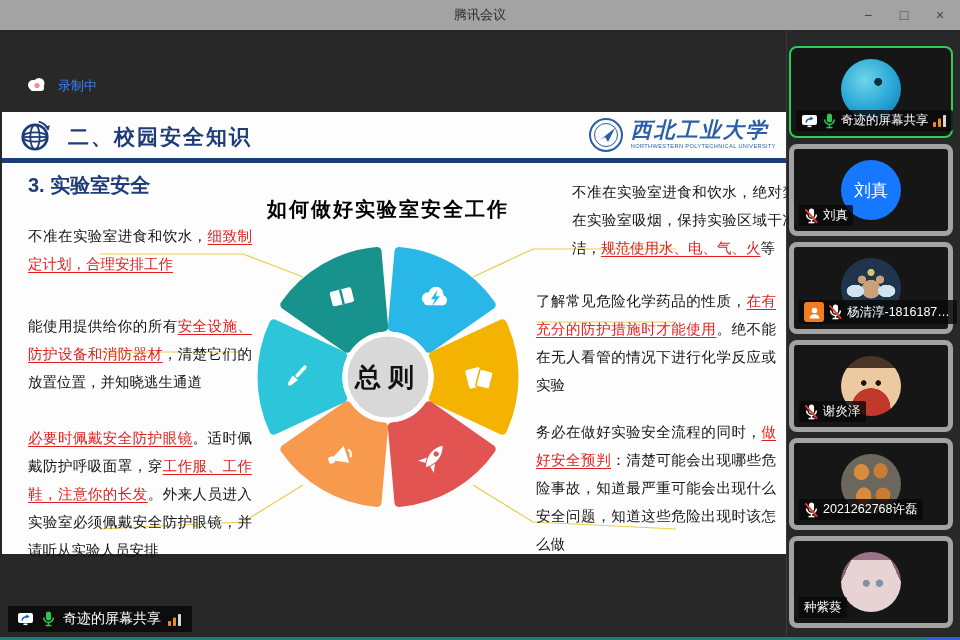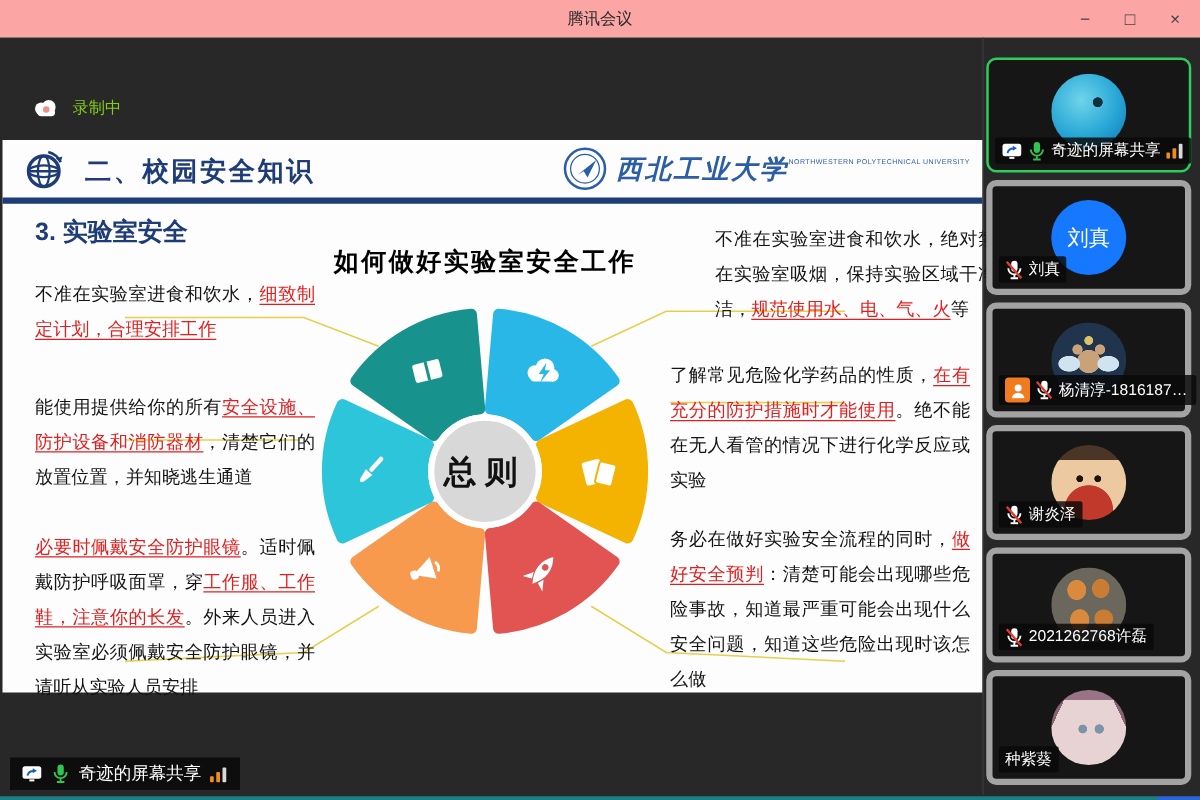--- a/index.html
+++ b/index.html
@@ -1,44 +1,44 @@
 <!DOCTYPE html>
 <html><head>
 <meta charset="utf-8">
 <style>
   html,body{margin:0;padding:0;}
   body{width:960px;height:640px;position:relative;overflow:hidden;
        font-family:"Liberation Sans",sans-serif;background:#282828;}
 
   
-  .titlebar{position:absolute;left:0;top:0;width:960px;height:30px;background:#fca5a5;
+  .titlebar{position:absolute;left:0;top:0;width:960px;height:30px;background:#a3a3a3;
             border-bottom:1px solid #e3e3e3;display:flex;align-items:center;justify-content:center;}
   .titlebar .title{font-size:13px;color:#2b2b2b;}
   .win-controls{position:absolute;right:2px;top:0;height:30px;display:flex;}
   .ctrl{width:36px;height:30px;display:flex;align-items:center;justify-content:center;
         color:#444;font-size:14px;cursor:default;}
 
   
   .main{position:absolute;left:0;top:30px;width:960px;height:610px;background:#282828;}
   .divider{position:absolute;left:786px;top:0;bottom:4px;width:1px;background:#3a3a3a;}
   .bottom-strip{position:absolute;left:0;bottom:0;width:960px;height:3px;
                 background:linear-gradient(90deg,#1d7d85 0 96.5%,#2a64d8 96.5%);}
 
   
-  .rec{position:absolute;left:26px;top:47px;display:flex;align-items:center;gap:10px;
-       color:#84cc16;font-size:13px;}
+  .rec{position:absolute;left:26px;top:47px;display:flex;align-items:flex-start;gap:10px;
+       color:#3b82f6;font-size:13px;}
 
   
   .slide{position:absolute;left:2px;top:82px;width:784px;height:442px;background:#fdfdfd;}
   .slide-header{position:absolute;left:0;top:0;width:784px;height:42px;
                 border-bottom:5px solid #1e3c78;display:flex;align-items:center;padding-top:4px;}
   .globe{margin-left:14px;}
   .slide-header .htitle{margin-left:14px;font-size:21px;font-weight:bold;color:#1e3c78;letter-spacing:2px;}
   .uni-logo{position:absolute;right:10px;top:5px;display:flex;align-items:center;gap:7px;}
-  .uni-text{display:flex;flex-direction:row;line-height:1;}
+  .uni-text{display:flex;flex-direction:column;line-height:1;}
   .uni-cn{font-family:"Liberation Serif",serif;font-style:italic;font-weight:bold;
           font-size:21px;color:#2b5ea7;letter-spacing:2px;}
   .uni-en{font-size:5.6px;color:#2b5ea7;letter-spacing:0.4px;margin-top:3px;}
 
   .section-title{position:absolute;left:26px;top:60px;font-size:20px;font-weight:bold;color:#1e3c78;}
 
   .tblock{position:absolute;font-size:14.5px;line-height:28px;color:#141414;text-align:justify;}
   .tb-l{left:26px;width:224px;}
   .tb-r{left:534px;width:240px;}
   .tb-l1{top:110px;} .tb-l2{top:200px;} .tb-l3{top:312px;}

